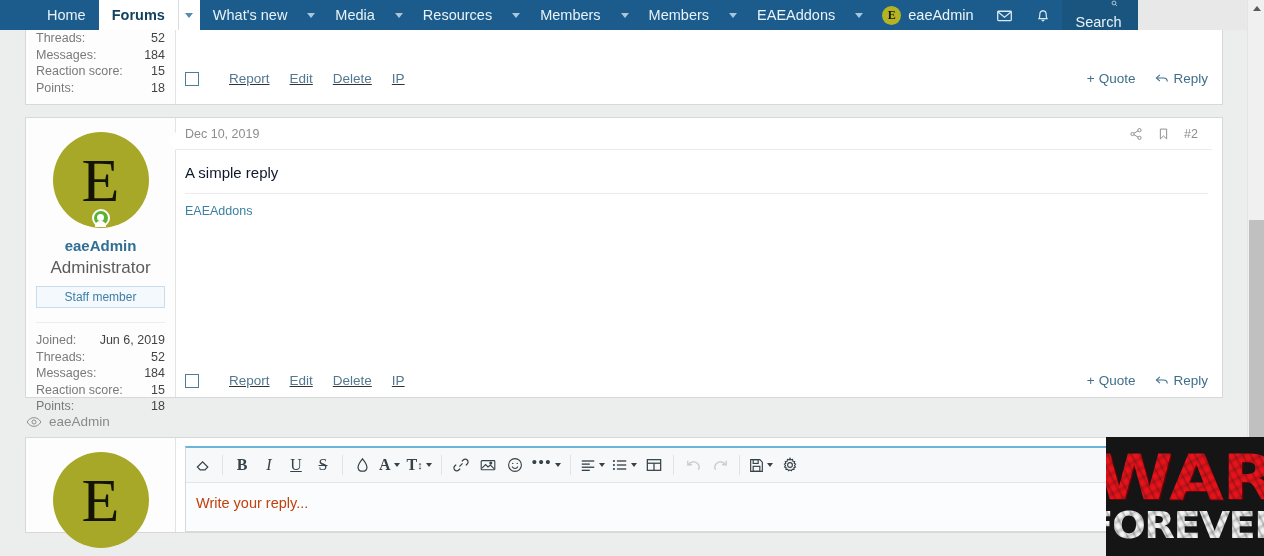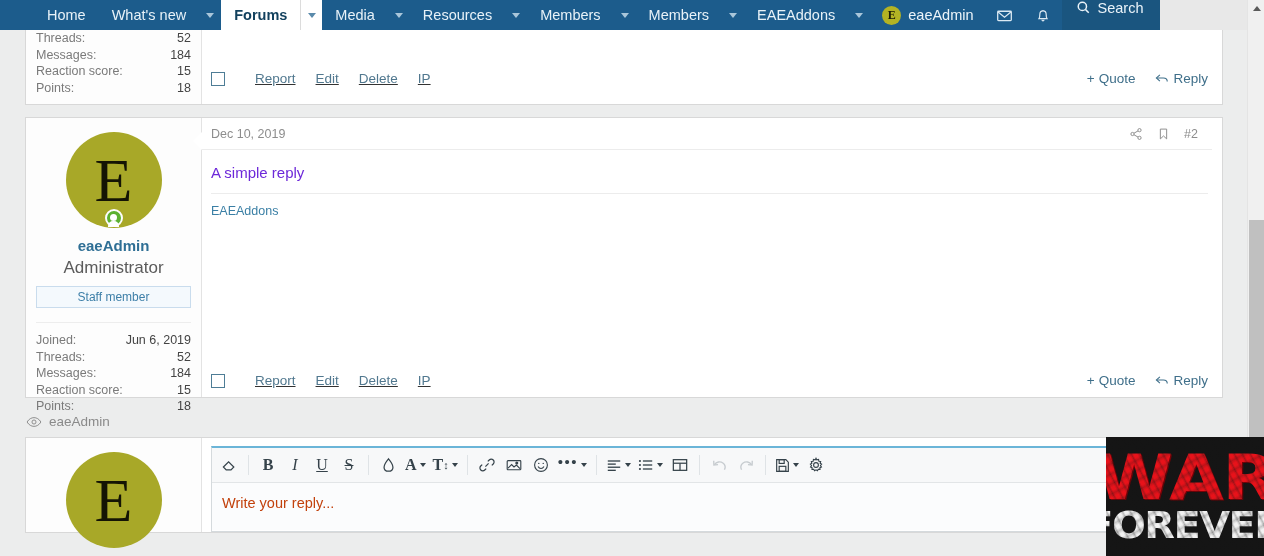--- a/index.html
+++ b/index.html
@@ -66,25 +66,26 @@
     font-size: 12px; font-weight: bold;
     display: flex; align-items: center; justify-content: center;
     font-family: "Liberation Serif", serif;
   }
   .nav-icon-btn {
     width: 38px;
     display: flex; align-items: center; justify-content: center;
     cursor: pointer;
   }
   .nav-search {
-    display: flex; align-items: flex-start; gap: 7px;
+    display: flex; align-items: flex-end; gap: 7px;
     padding: 0 16px 0 14px;
     background: #1a557f;
     color: #eaf3f9; font-size: 14.5px;
     cursor: pointer;
+    flex-direction: column;
   }
 
   
   .scrollbar {
     position: absolute; top: 0; right: 0;
     width: 17px; height: 556px;
     background: #f0f0f0;
     border-left: 1px solid #e4e4e4;
     z-index: 45;
   }
@@ -117,21 +118,21 @@
   .post {
     position: relative;
     margin: 0 24px 0 25px;
     background: #ffffff;
     border: 1px solid #d8d8d8;
     display: flex;
   }
 
   
   .post-usercol {
-    width: 176px;
+    width: 150px;
     flex: none;
     border-right: 1px solid #e3e3e3;
     padding: 14px 10px 10px;
     text-align: center;
     position: relative;
     background: #fdfdfd;
   }
   .avatar-wrap { position: relative; display: inline-block; }
   .avatar {
     width: 96px; height: 96px; border-radius: 50%;
@@ -204,21 +205,21 @@
     padding: 9px 14px 8px 9px;
     border-bottom: 1px solid #ececec;
     margin: 0 10px 0 0;
   }
   .post-date { color: #8d8d8d; font-size: 12.5px; cursor: pointer; }
   .head-right { margin-left: auto; display: flex; align-items: center; gap: 14px; }
   .post-num { color: #8d8d8d; font-size: 12.5px; cursor: pointer; }
   .post-body {
     padding: 14px 14px 0 9px;
     font-size: 15px;
-    color: #6d28d9;
+    color: #0f172a;
     min-height: 24px;
   }
   .signature {
     margin: 12px 14px 0 9px;
     border-top: 1px solid #ececec;
     padding-top: 10px;
     font-size: 12.5px;
   }
   .signature a { color: #3a7fa5; text-decoration: none; cursor: pointer; }
 
@@ -364,29 +365,29 @@
 
 <div id="page">
 
   <div class="navbar">
     <div class="nav-left">
 
       <div class="nav-split">
         <div class="nav-item">Home</div>
       </div>
 
+      <div class="nav-split active">
+        <div class="nav-item active">Forums</div>
+        <div class="nav-caret">
+            <span class="tri"></span>
+          </div>
+      </div>
+
       <div class="nav-split">
         <div class="nav-item">What's new</div>
-        <div class="nav-caret">
-            <span class="tri"></span>
-          </div>
-      </div>
-
-      <div class="nav-split active">
-        <div class="nav-item active">Forums</div>
         <div class="nav-caret">
             <span class="tri"></span>
           </div>
       </div>
 
       <div class="nav-split">
         <div class="nav-item">Media</div>
         <div class="nav-caret">
             <span class="tri"></span>
           </div>

